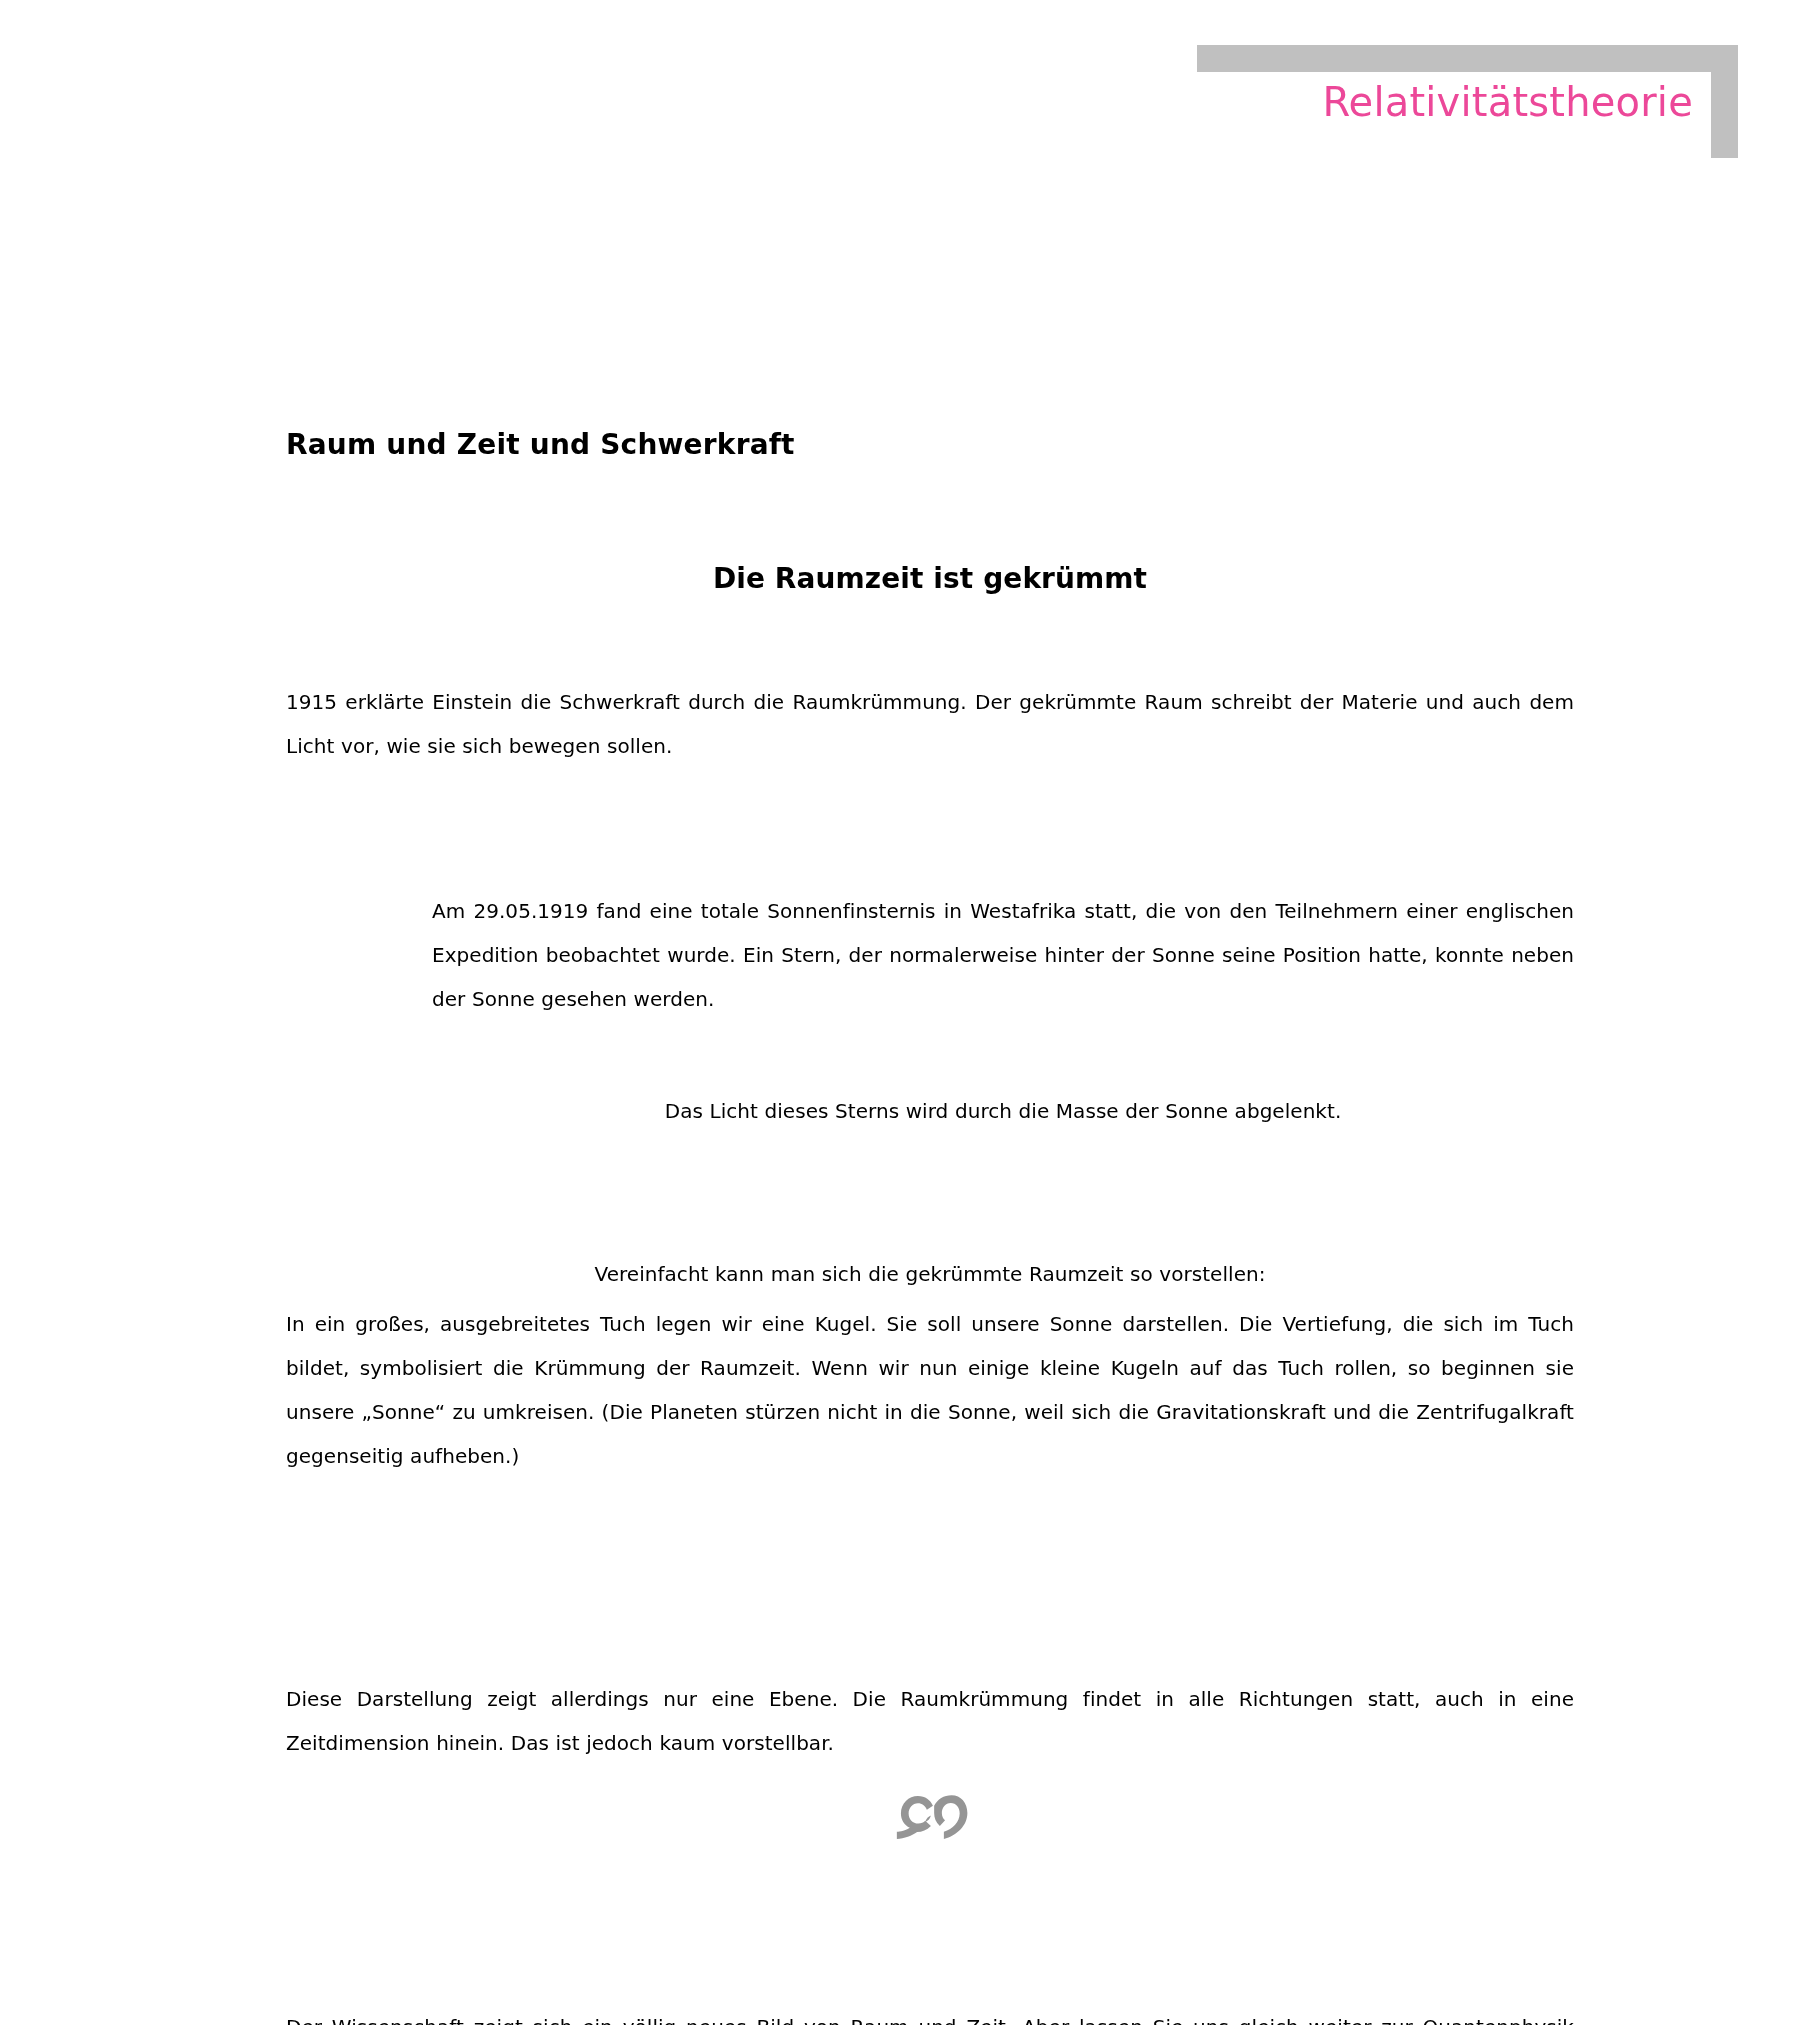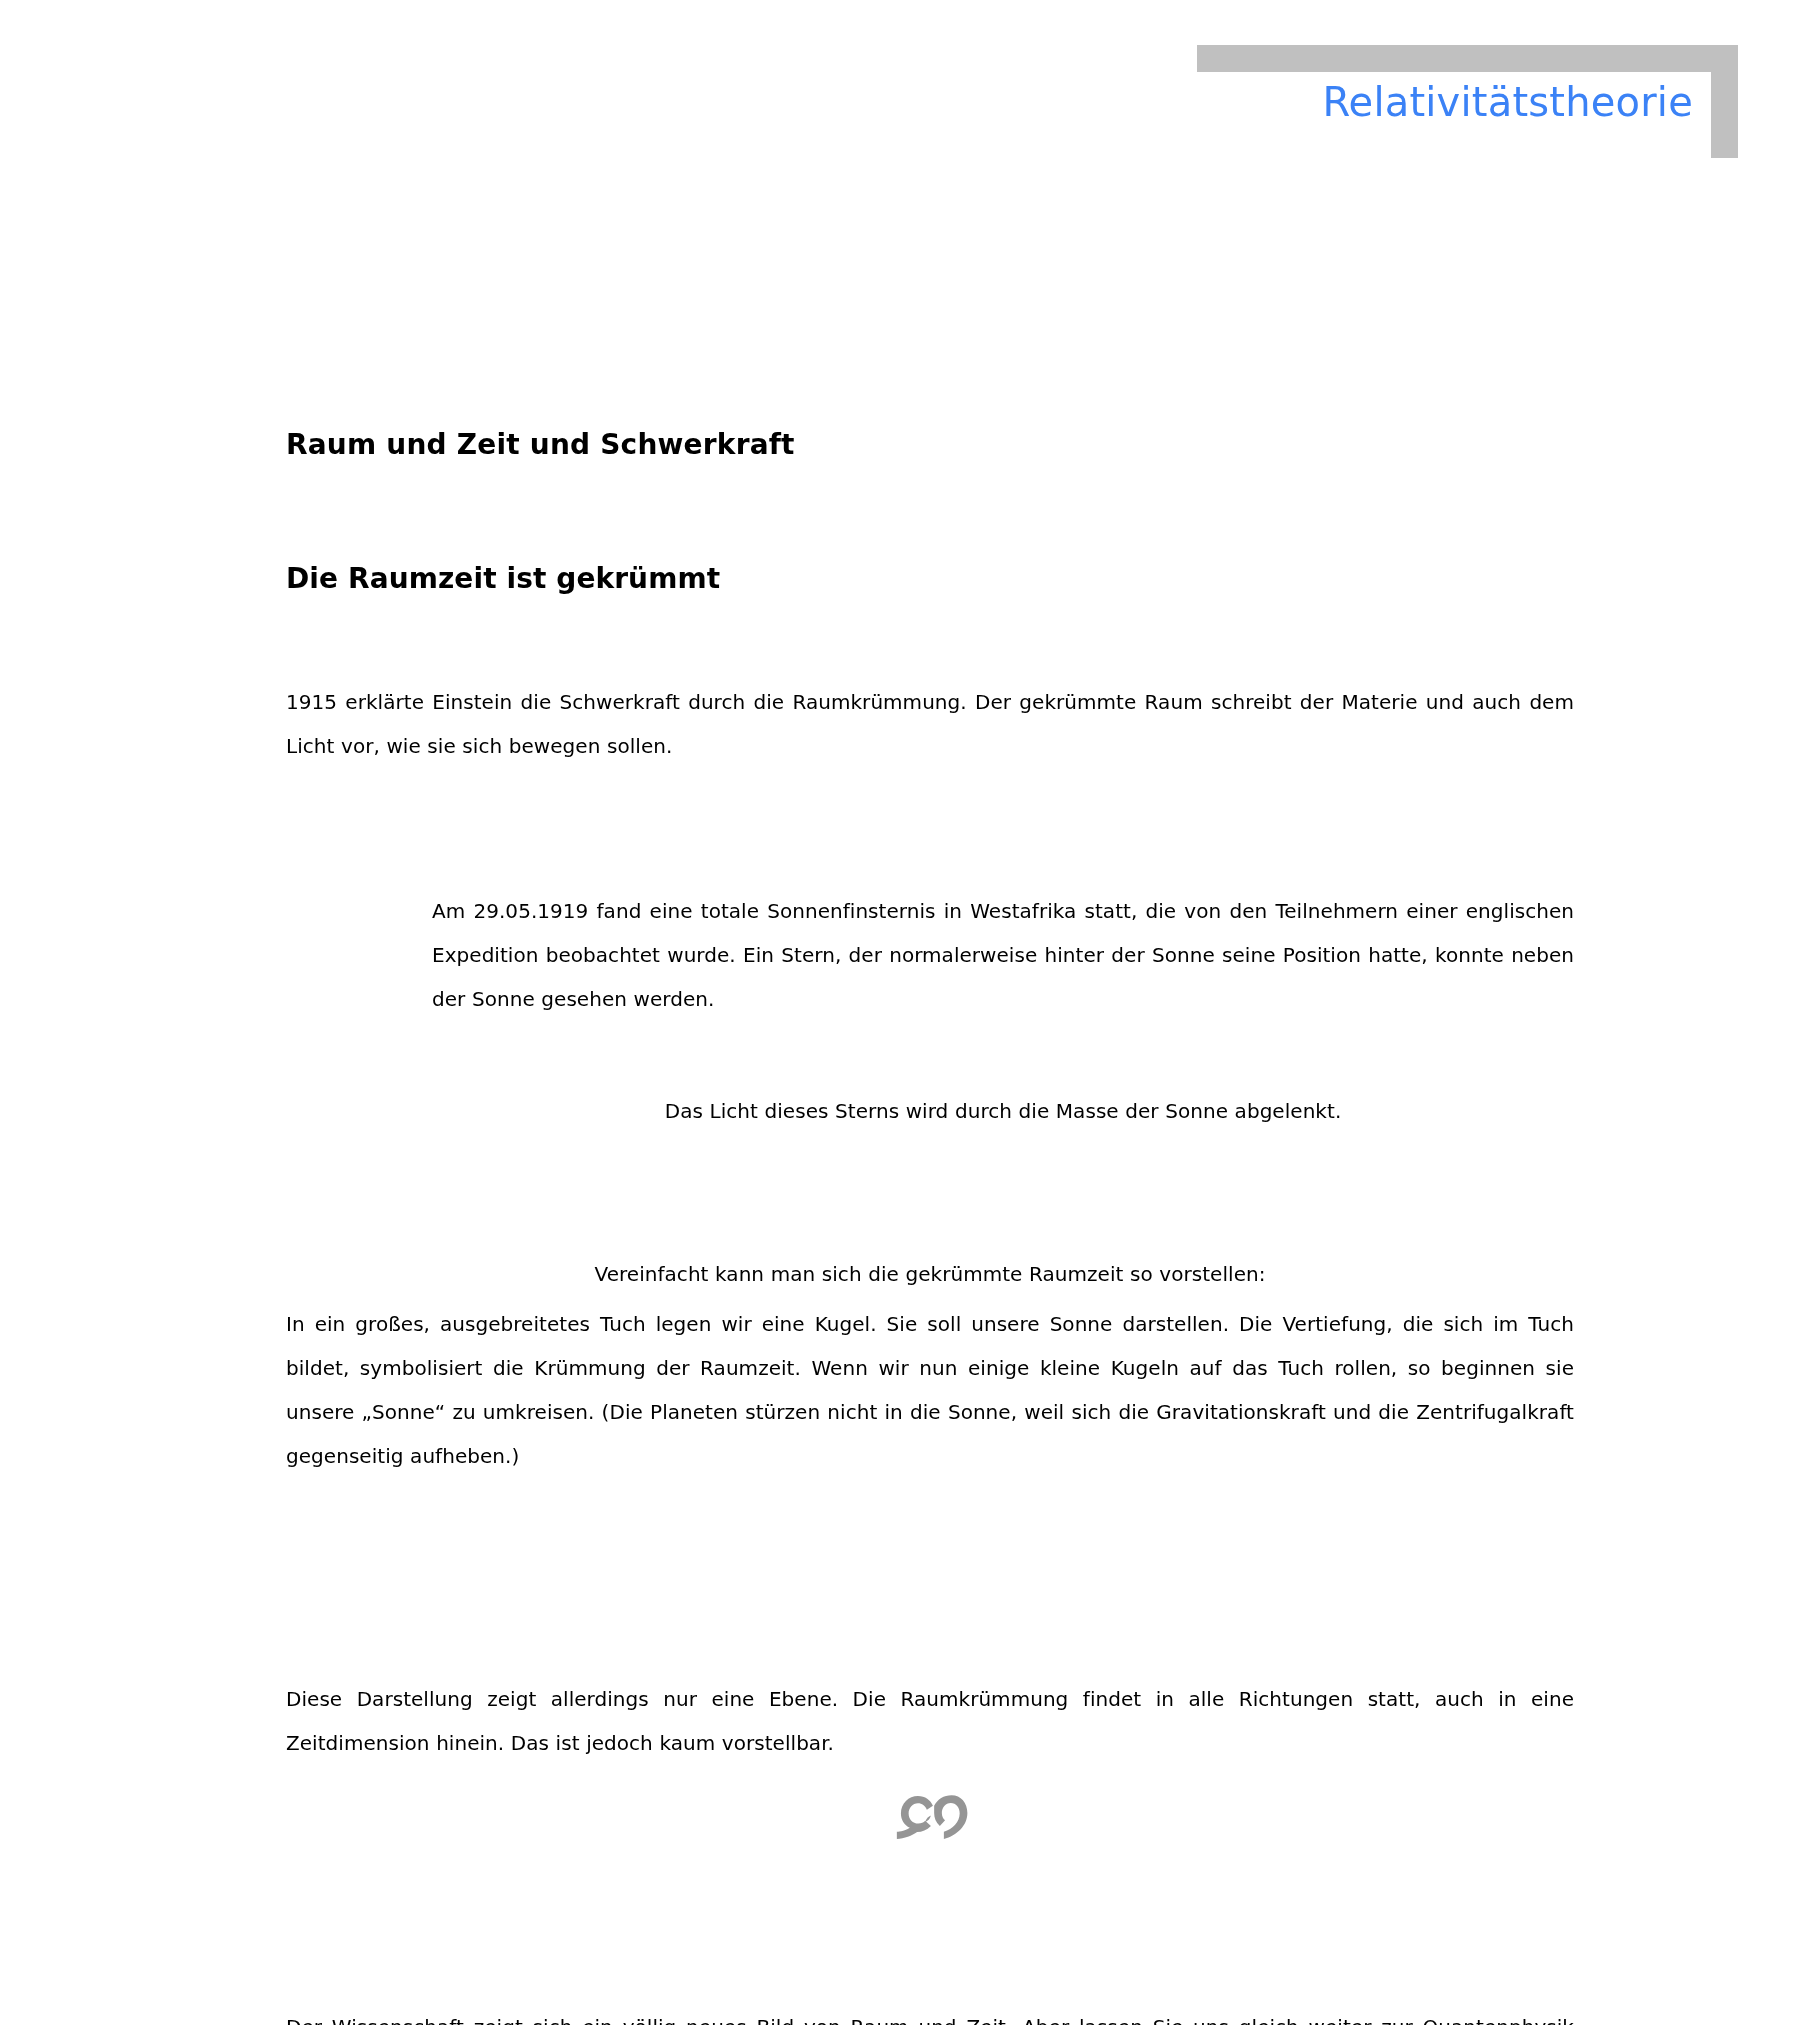--- a/index.html
+++ b/index.html
@@ -48,21 +48,21 @@
 
   .header-title {
     position: absolute;
     left: 1037px;
     top: 79px;
     width: 656px;
     text-align: right;
     font-size: 40px;
     line-height: 1.15;
     font-weight: 400;
-    color: #3b82f6;
+    color: #ec4899;
     letter-spacing: 0.2px;
     white-space: nowrap;
   }
 
   
   .content {
     position: absolute;
     left: 286px;
     top: 0;
     width: 1288px;
@@ -81,21 +81,21 @@
   }
 
   .h2 {
     position: absolute;
     left: 0;
     top: 539px;
     width: 1288px;
     font-size: 28px;
     font-weight: bold;
     line-height: 1.2;
-    text-align: left;
+    text-align: center;
     letter-spacing: 0.1px;
   }
 
   .para {
     position: absolute;
     left: 0;
     width: 1288px;
     font-size: 20px;
     line-height: 44px;
     text-align: justify;

